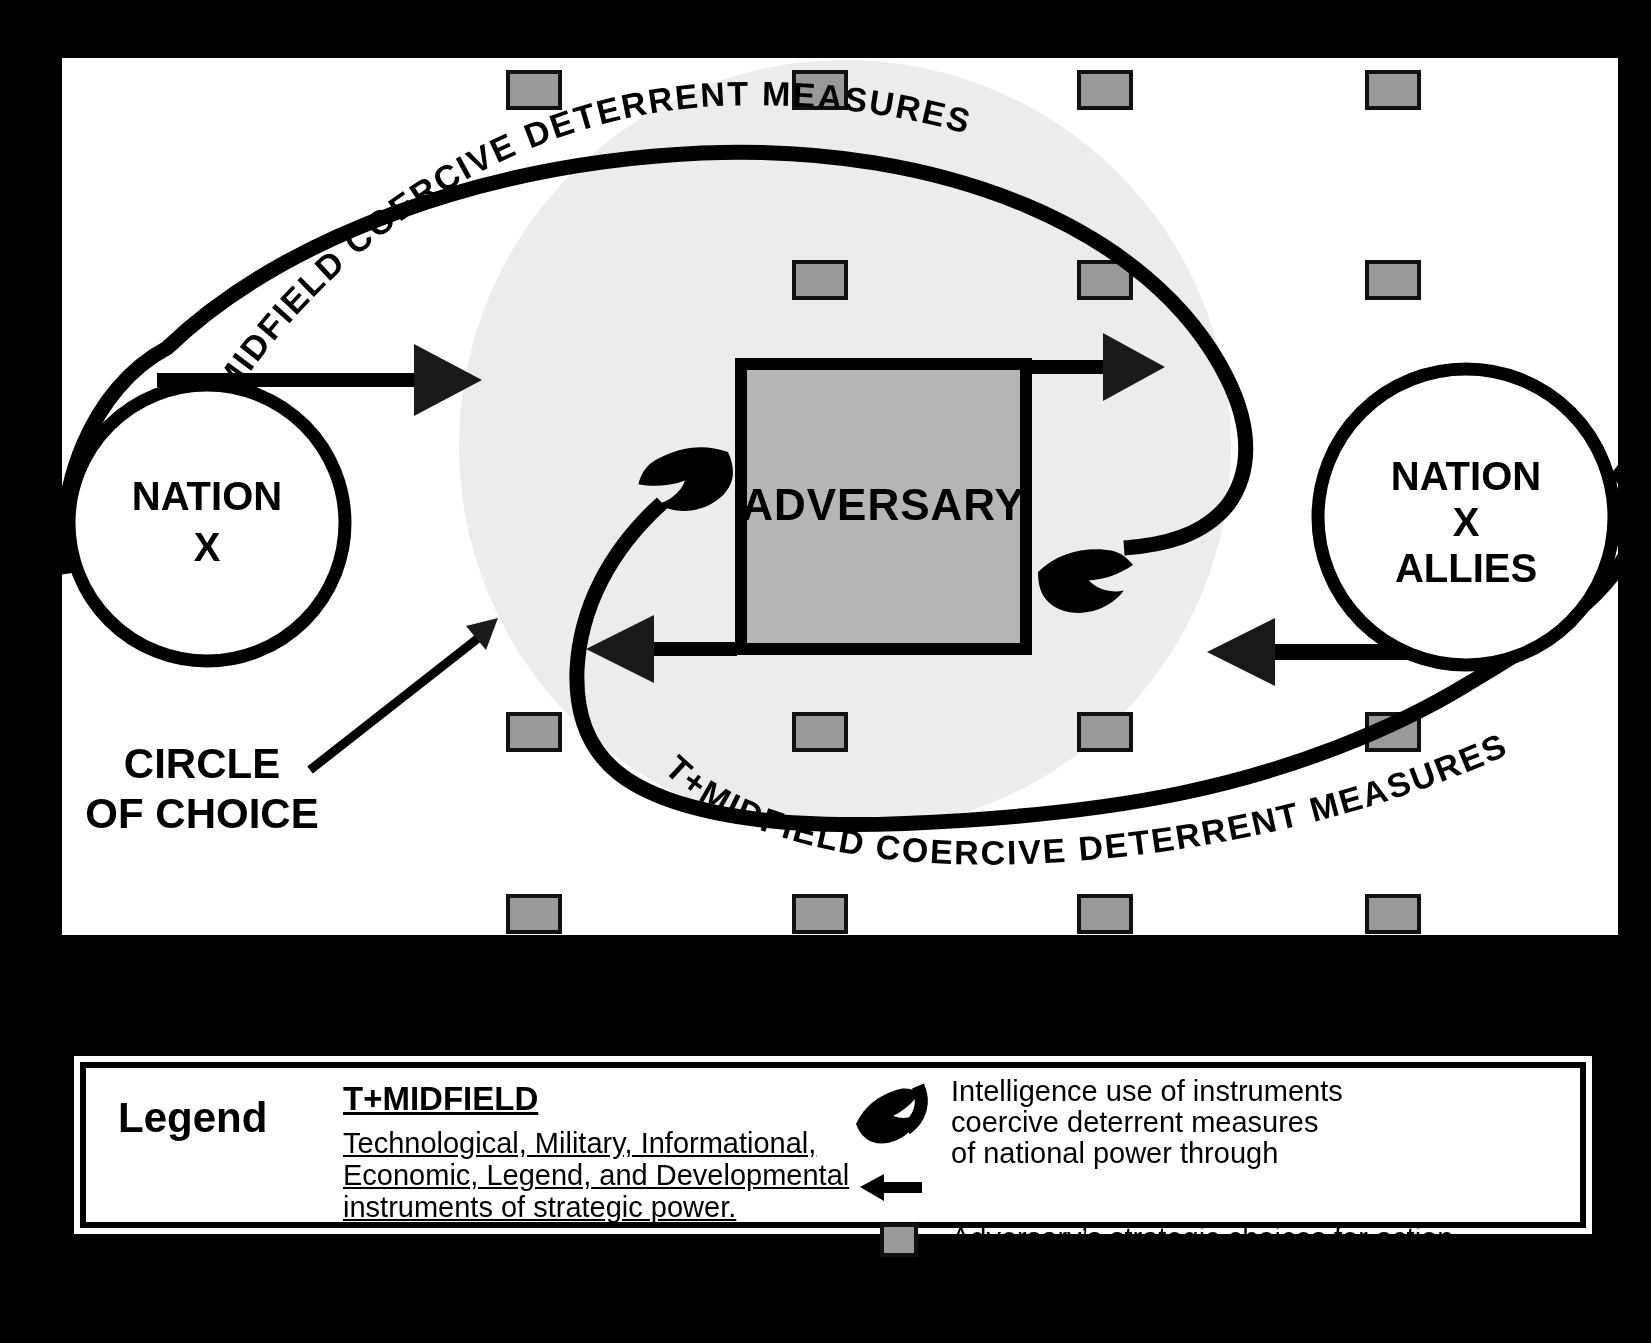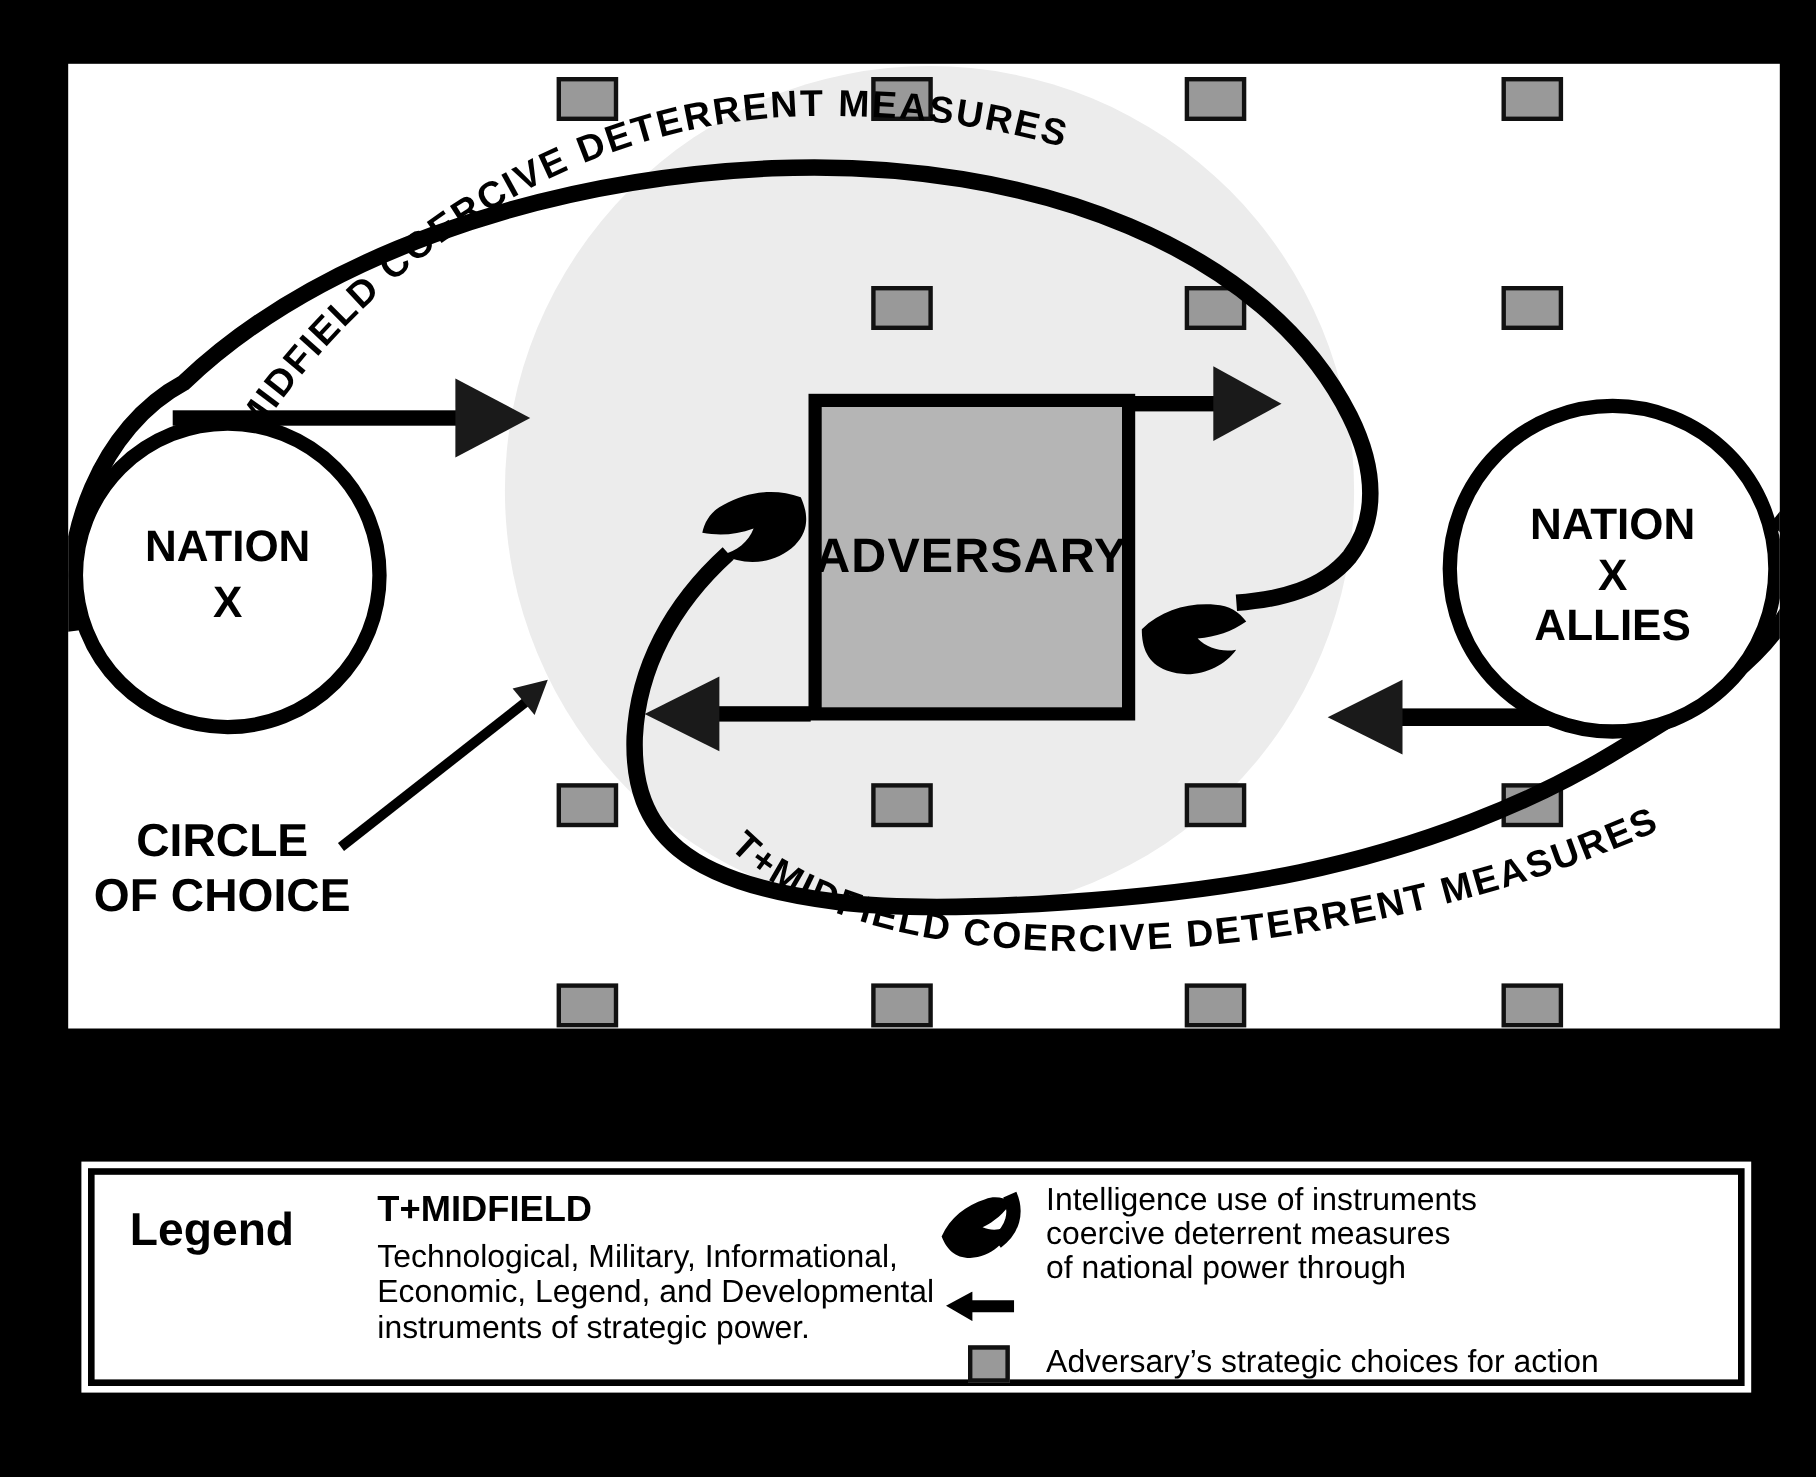--- a/index.html
+++ b/index.html
@@ -1,26 +1,26 @@
 <!DOCTYPE html>
 <html><head>
 <meta charset="utf-8">
 <style>
   html,body{margin:0;padding:0;background:#000;}
   .page{position:relative;width:1651px;height:1343px;background:#000;overflow:hidden;
         font-family:"Liberation Sans",sans-serif;}
   .panel{position:absolute;left:62px;top:58px;width:1556px;height:877px;background:#fff;}
   .panel svg{display:block;}
   
-  .legend{position:absolute;left:74px;top:1056px;width:1518px;height:210px;
+  .legend{position:absolute;left:74px;top:1056px;width:1518px;height:178px;
           background:#fff;box-sizing:border-box;padding:6px;}
   .legend-inner{width:100%;height:100%;border:6px solid #000;background:#fff;
                 position:relative;box-sizing:border-box;}
   .legend-title{position:absolute;left:32px;top:26px;font-size:42px;font-weight:bold;color:#000;}
-  .tmid{position:absolute;left:257px;top:12px;color:#000;}
+  .tmid{position:absolute;left:257px;top:12px;color:#000;text-decoration:underline;}
   .tmid-title{font-size:33px;font-weight:bold;margin-bottom:9px;}
   .tmid-line{font-size:29px;line-height:32px;}
   .lg-icon{position:absolute;}
   .lg-text{position:absolute;font-size:29px;line-height:31px;color:#000;}
   .lg-sq{position:absolute;left:794px;top:155px;width:30px;height:26px;
          background:#999;border:4px solid #111;}
   .t-black{color:#000;}
 </style>
 </head>
 <body>

